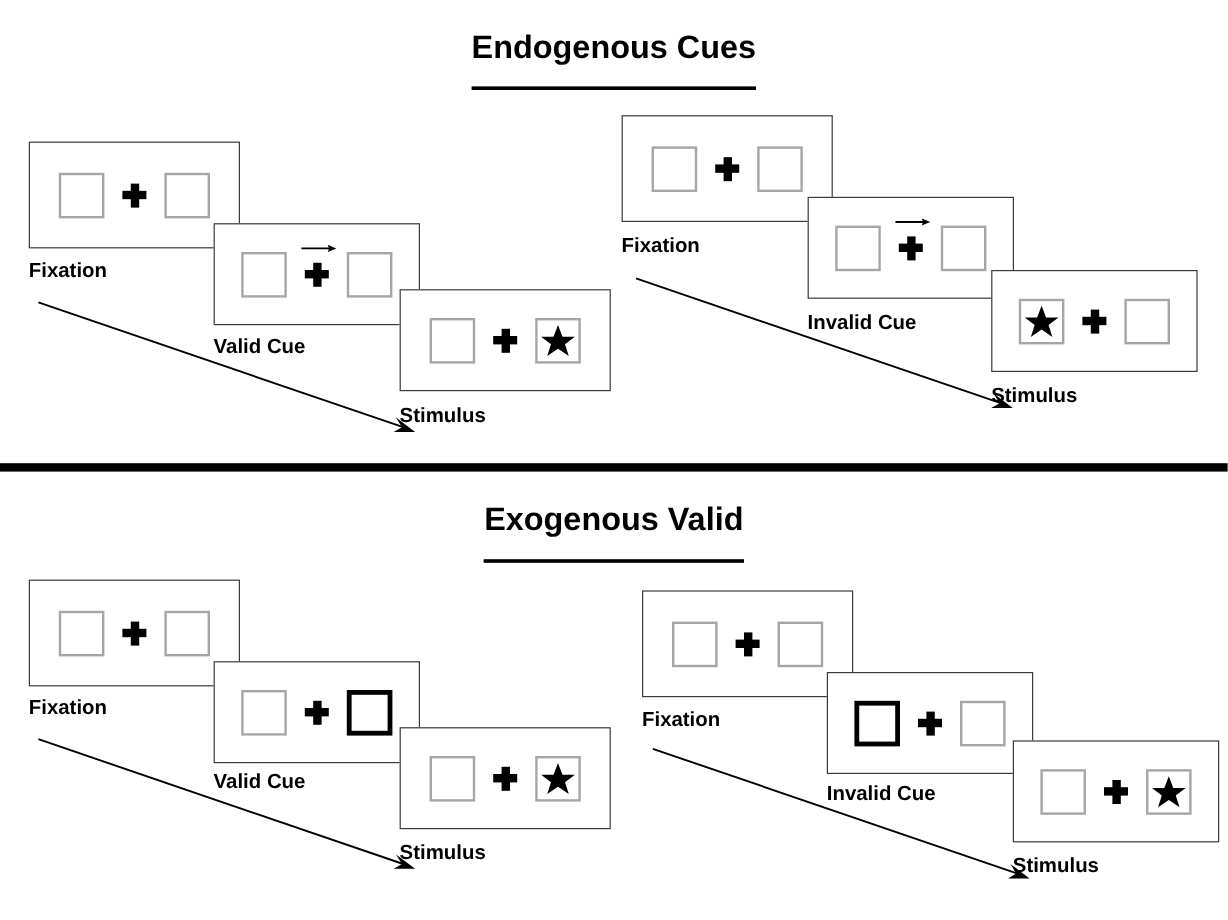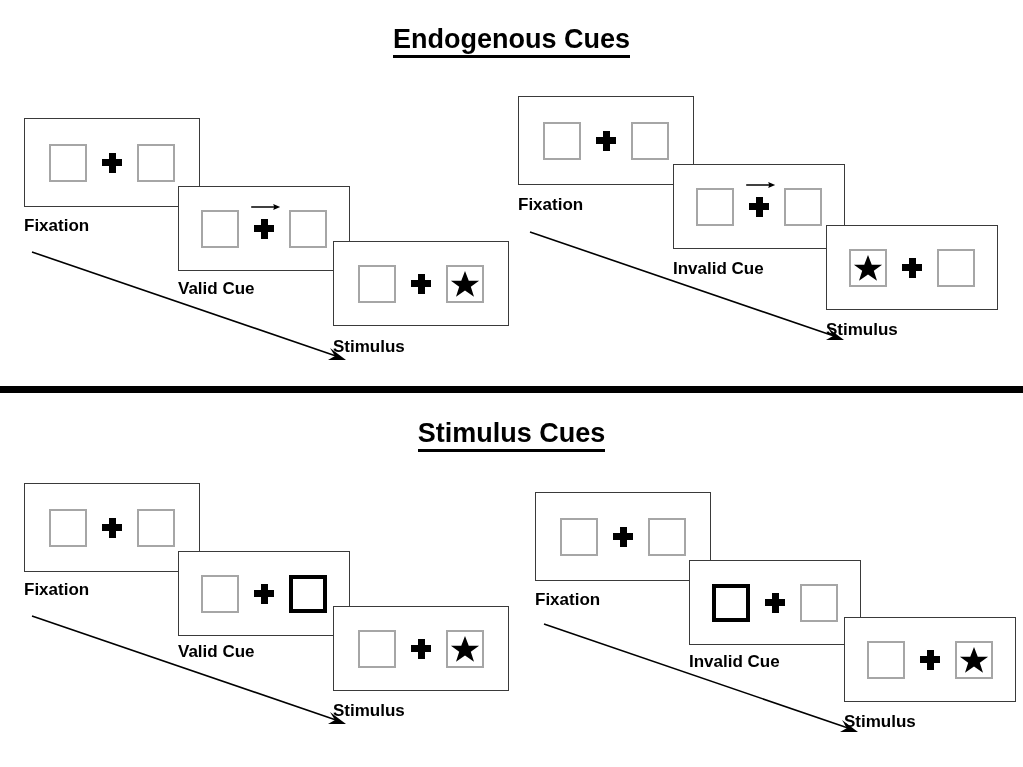--- a/index.html
+++ b/index.html
@@ -19,21 +19,21 @@
     position: absolute;
     width: 100%;
     text-align: center;
     font-size: 27px;
     font-weight: bold;
     color: #000000;
     letter-spacing: 0px;
   }
   .section-title span {
     border-bottom: 3px solid #000000;
-    padding-bottom: 1px;
+    padding-bottom: 18px;
   }
 
   .divider {
     position: absolute;
     left: 0;
     width: 1023px;
     height: 7px;
     background: #000000;
   }
 
@@ -225,21 +225,21 @@
 <div class="panel-label" style="left:826px; top:320px; width:172px;">Stimulus</div>
 
 <svg class="flow-arrow" style="left:528px; top:228px; width:320px; height:118px;" viewBox="0 0 320 118">
   <line x1="2" y1="4" x2="306" y2="108" stroke="#000" stroke-width="1.6"></line>
   <polygon points="316,112 300,100 305,108 298,112" fill="#000"></polygon>
 </svg>
 
 <div class="divider" style="top:386px;"></div>
 
 <div class="section-title" style="top:418px;">
-  <span>Stimulus Cues</span>
+  <span>Exogenous Valid</span>
 </div>
 
 <div class="panel" style="left:24px; top:483px; width:176px; height:89px;">
   <div class="panel-inner">
     <div class="stim-box"></div>
     <div class="cross">
         <div class="plus"></div>
       </div>
     <div class="stim-box"></div>
   </div>

